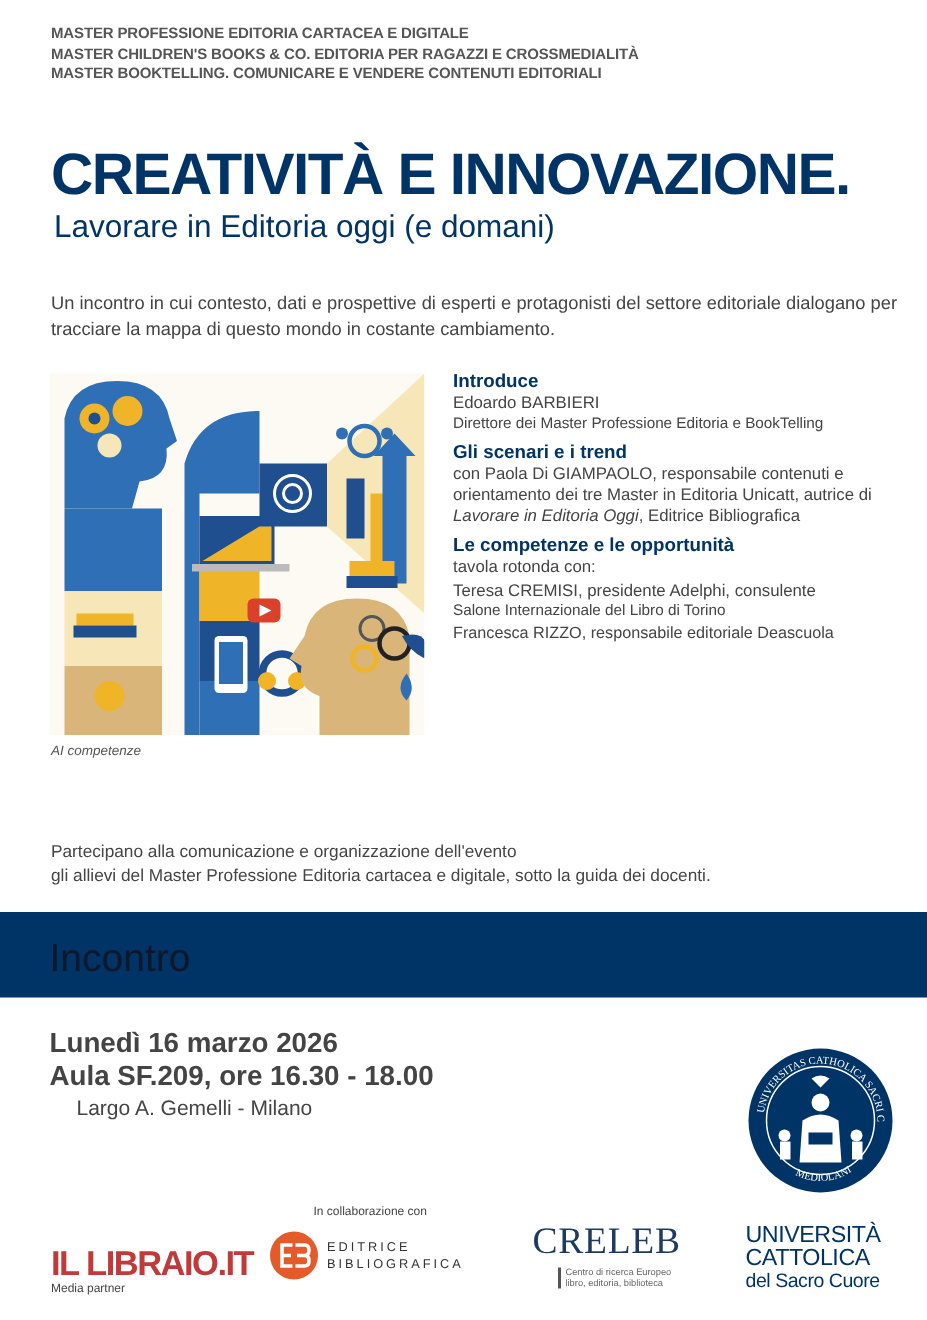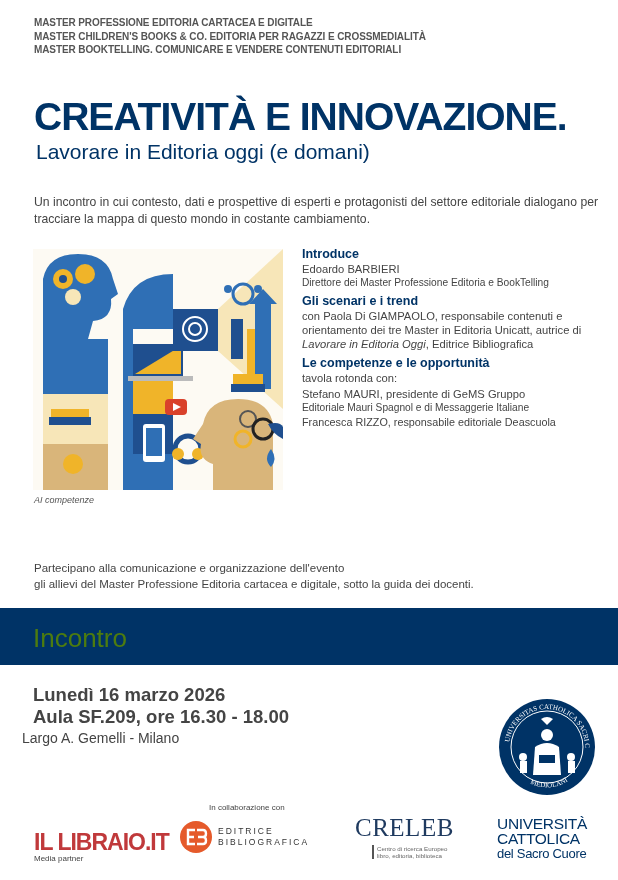--- a/index.html
+++ b/index.html
@@ -18,25 +18,25 @@
   .program { left: 302px; top: 247px; width: 300px; }
   .prog-heading { font-size: 12.5px; font-weight: bold; color: #003366; line-height: 15px; }
   .prog-line { font-size: 11.2px; color: #444; line-height: 14px; }
   .prog-small { font-size: 10.2px; color: #444; line-height: 13px; }
   .prog-block { margin-bottom: 5px; }
   .participant { margin-bottom: 2px; }
 
   .participate { left: 34px; top: 561px; font-size: 11.5px; color: #444; line-height: 15.5px; }
 
   .band { left: 0; top: 608px; width: 618px; height: 57px; background: #003366; }
-  .band-title { left: 33px; top: 623px; font-size: 26px; color: #4d7c0f; line-height: 30px; }
+  .band-title { left: 33px; top: 623px; font-size: 26px; color: #0f172a; line-height: 30px; }
 
   .date { left: 33px; top: 684px; font-size: 18.5px; font-weight: bold; color: #444; line-height: 22px; }
   .room { left: 33px; top: 706px; font-size: 18.5px; font-weight: bold; color: #444; line-height: 22px; }
-  .place { left: 22px; top: 729px; font-size: 14px; color: #444; line-height: 18px; }
+  .place { left: 51px; top: 729px; font-size: 14px; color: #444; line-height: 18px; }
 
   .seal { left: 497px; top: 697px; width: 100px; height: 100px; }
 
   .mp-label { left: 34px; top: 854px; font-size: 8px; color: #444; }
   .libraio { left: 34px; top: 828px; font-size: 23px; font-weight: bold; color: #c0393b; letter-spacing: -1px; line-height: 28px; }
   .collab-label { left: 181px; top: 803px; font-size: 8px; color: #444; padding-left: 28px; }
   .eb-logo { left: 180px; top: 821px; width: 32px; height: 32px; border-radius: 50%; background: #e55a2b; }
   .eb-text { left: 218px; top: 826px; font-size: 8.5px; color: #333; letter-spacing: 2px; line-height: 11px; }
 
   .creleb { left: 355px; top: 815px; font-family: "Liberation Serif", serif; font-size: 25px; color: #1f3a5f; letter-spacing: 0.5px; line-height: 26px; }
@@ -126,22 +126,22 @@
     <div class="prog-small">Direttore dei Master Professione Editoria e BookTelling</div>
   </div>
   <div class="prog-block">
     <div class="prog-heading">Gli scenari e i trend</div>
     <div class="prog-line"><span>con Paola Di GIAMPAOLO, responsabile contenuti e orientamento dei tre Master in Editoria Unicatt, autrice di </span><i>Lavorare in Editoria Oggi</i><span>, Editrice Bibliografica</span></div>
   </div>
   <div class="prog-block">
     <div class="prog-heading">Le competenze e le opportunità</div>
     <div class="prog-line participant">tavola rotonda con:</div>
     <div class="participant">
-      <div class="prog-line">Stefano MAURI, presidente di GeMS Gruppo</div>
-      <div class="prog-small">Editoriale Mauri Spagnol e di Messaggerie Italiane</div>
+      <div class="prog-line">Teresa CREMISI, presidente Adelphi, consulente</div>
+      <div class="prog-small">Salone Internazionale del Libro di Torino</div>
     </div>
     <div class="participant">
       <div class="prog-small" style="font-size:10.8px">Francesca RIZZO, responsabile editoriale Deascuola</div>
     </div>
   </div>
 </div>
 
 <div class="abs participate">
   <div>Partecipano alla comunicazione e organizzazione dell'evento</div>
   <div>gli allievi del Master Professione Editoria cartacea e digitale, sotto la guida dei docenti.</div>

